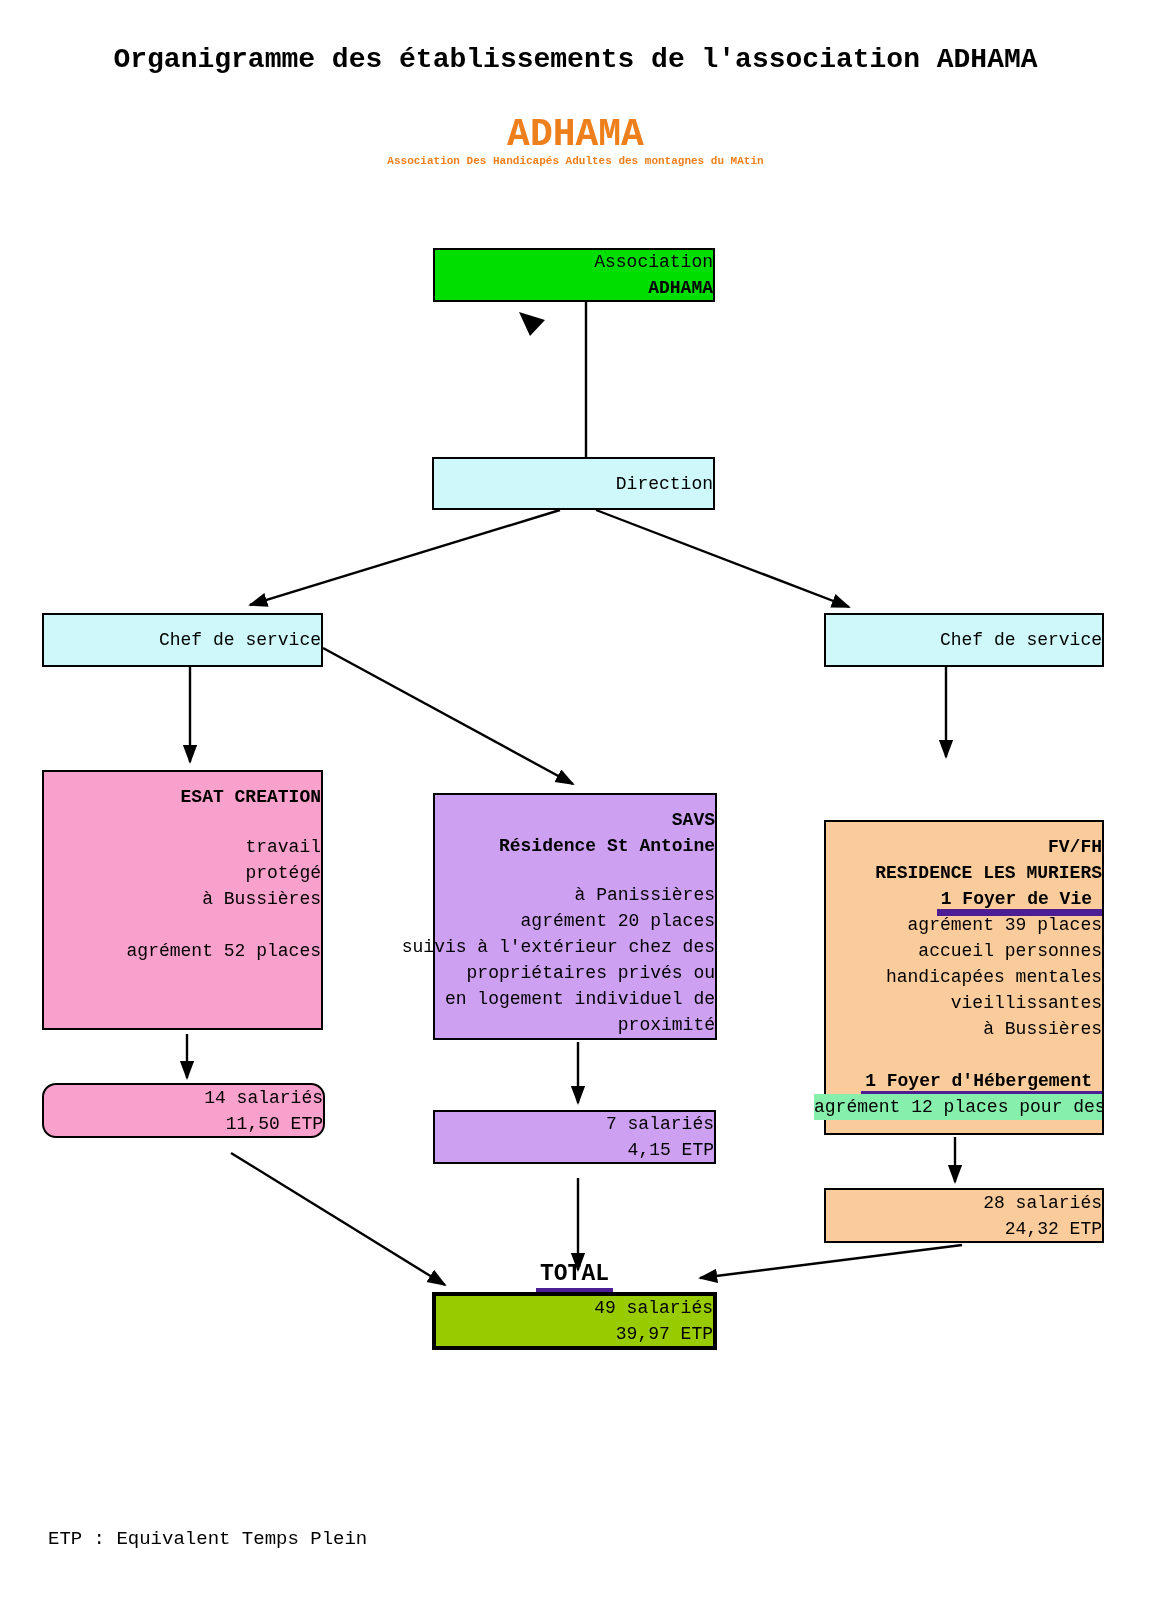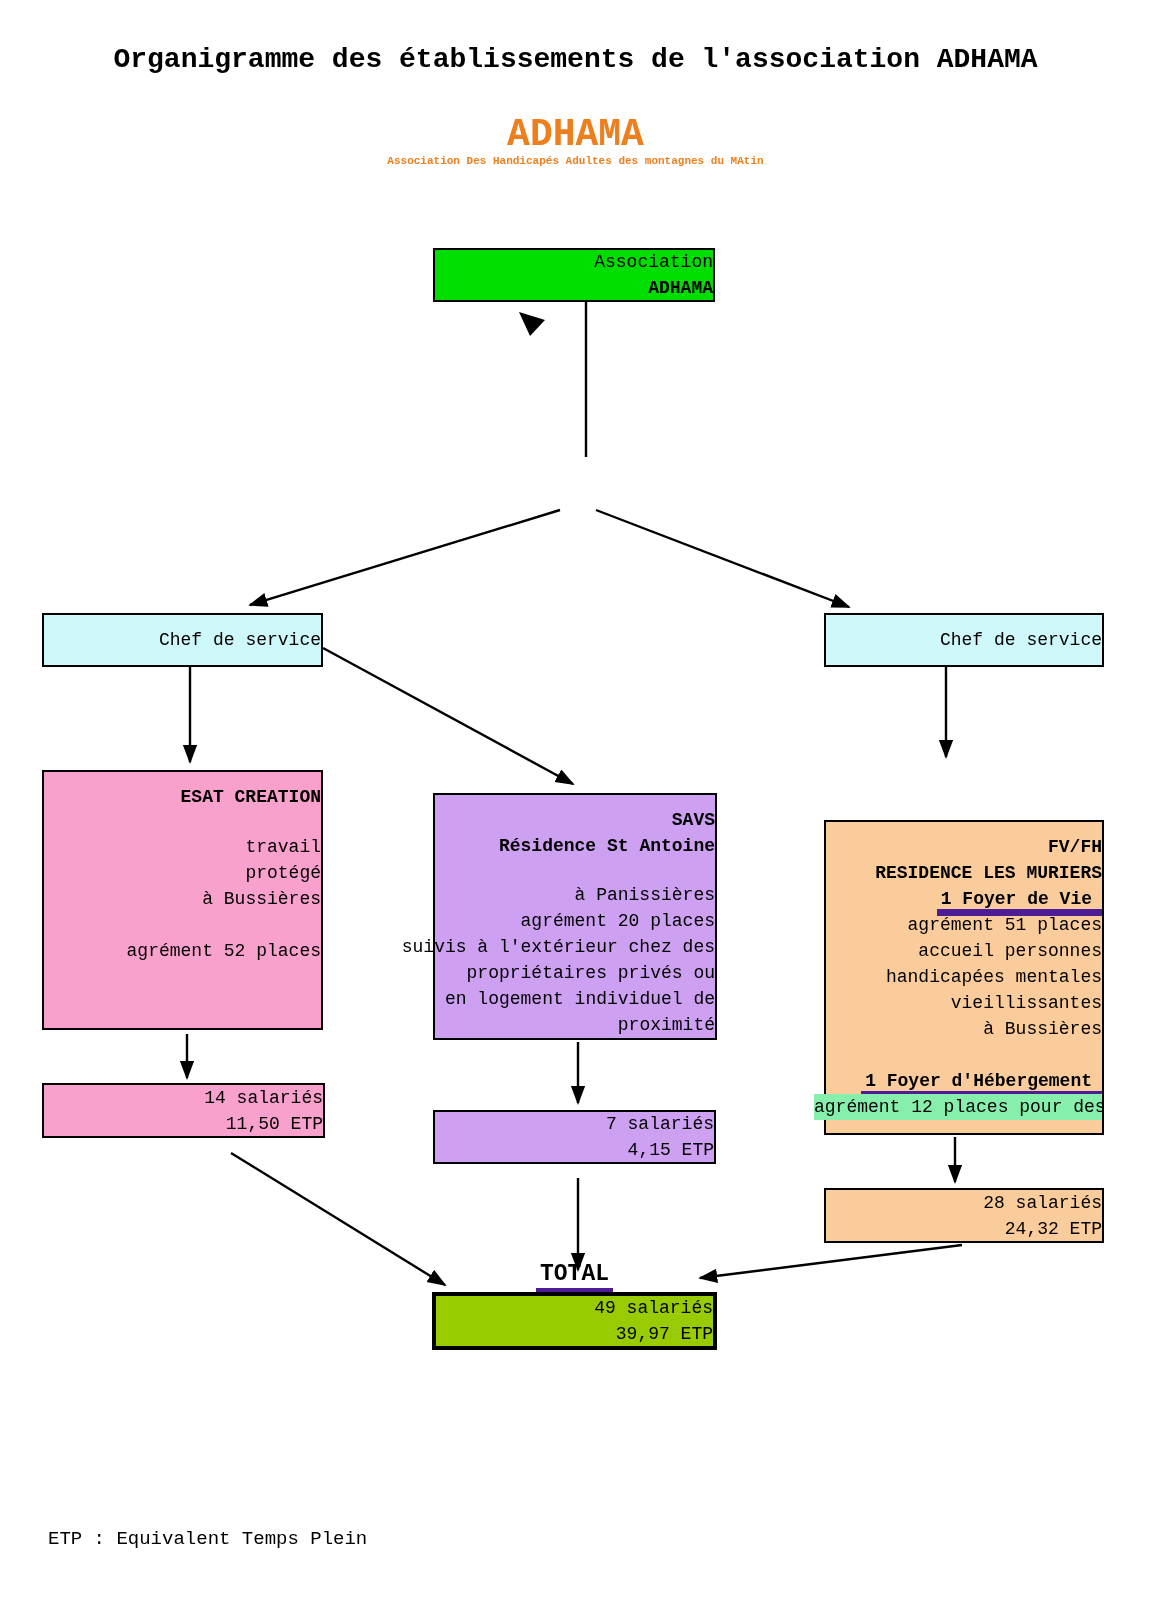--- a/index.html
+++ b/index.html
@@ -58,20 +58,23 @@
     <line x1="231" y1="1153" x2="445" y2="1285" stroke="#000" stroke-width="2.4" marker-end="url(#ah)"></line>
     <line x1="578" y1="1178" x2="578" y2="1270" stroke="#000" stroke-width="2.4" marker-end="url(#ah)"></line>
     <line x1="962" y1="1245" x2="700" y2="1278" stroke="#000" stroke-width="2.4" marker-end="url(#ah)"></line>
   </svg>
 
   <div class="box" style="left: 433px; top: 248px; width: 282px; height: 54px; background-color: rgb(0, 222, 0);">
     <div class="line">Association</div>
     <div class="line bold">ADHAMA</div>
   </div>
 
+  <div class="box" style="left: 432px; top: 457px; width: 283px; height: 53px; background-color: rgb(207, 248, 250);">
+    <div class="line">Direction</div>
+  </div>
 
   <div class="box" style="left: 42px; top: 613px; width: 281px; height: 54px; background-color: rgb(207, 248, 250);">
     <div class="line">Chef de service</div>
   </div>
 
   <div class="box" style="left: 824px; top: 613px; width: 280px; height: 54px; background-color: rgb(207, 248, 250);">
     <div class="line">Chef de service</div>
   </div>
 
   <div class="box top-align" style="left: 42px; top: 770px; width: 281px; height: 260px; background-color: rgb(249, 161, 205);">
@@ -93,31 +96,31 @@
     <div class="line">suivis à l'extérieur chez des</div>
     <div class="line">propriétaires privés ou</div>
     <div class="line">en logement individuel de</div>
     <div class="line">proximité</div>
   </div>
 
   <div class="box top-align" style="left: 824px; top: 820px; width: 280px; height: 315px; background-color: rgb(251, 204, 155);">
     <div class="line bold">FV/FH</div>
     <div class="line bold">RESIDENCE LES MURIERS</div>
     <div class="line bold"><span class="u-line">1 Foyer de Vie</span></div>
-    <div class="line">agrément 51 places</div>
+    <div class="line">agrément 39 places</div>
     <div class="line">accueil personnes</div>
     <div class="line">handicapées mentales</div>
     <div class="line">vieillissantes</div>
     <div class="line">à Bussières</div>
     <div class="sp26"></div>
     <div class="line bold"><span class="u-line">1 Foyer d'Hébergement</span></div>
     <div class="line overflow-line">agrément 12 places pour des</div>
   </div>
 
-  <div class="box" style="left: 42px; top: 1083px; width: 283px; height: 55px; background-color: rgb(249, 161, 205);">
+  <div class="box" style="left: 42px; top: 1083px; width: 283px; height: 55px; background-color: rgb(249, 161, 205); border-radius: 14px;">
     <div class="line">14 salariés</div>
     <div class="line">11,50 ETP</div>
   </div>
 
   <div class="box" style="left: 433px; top: 1110px; width: 283px; height: 54px; background-color: rgb(205, 160, 242);">
     <div class="line">7 salariés</div>
     <div class="line">4,15 ETP</div>
   </div>
 
   <div class="box" style="left: 824px; top: 1188px; width: 280px; height: 55px; background-color: rgb(251, 204, 155);">

